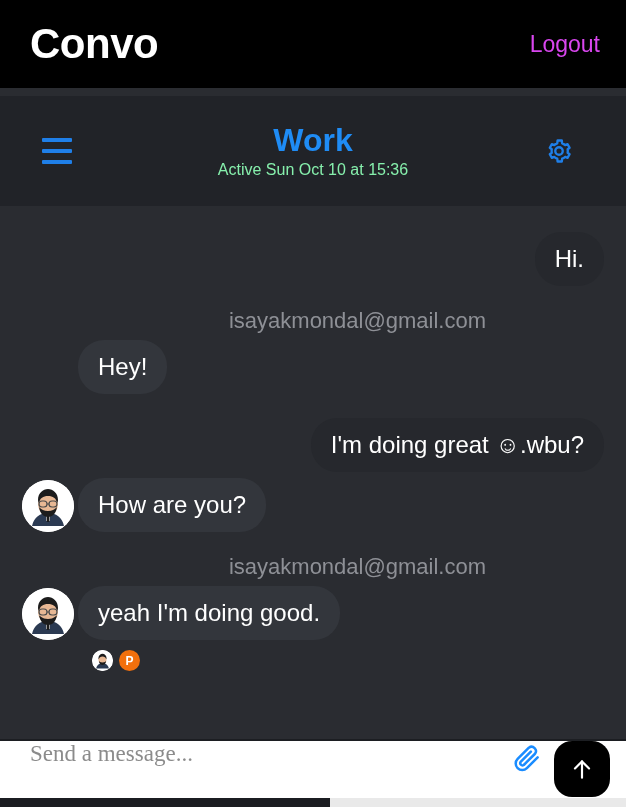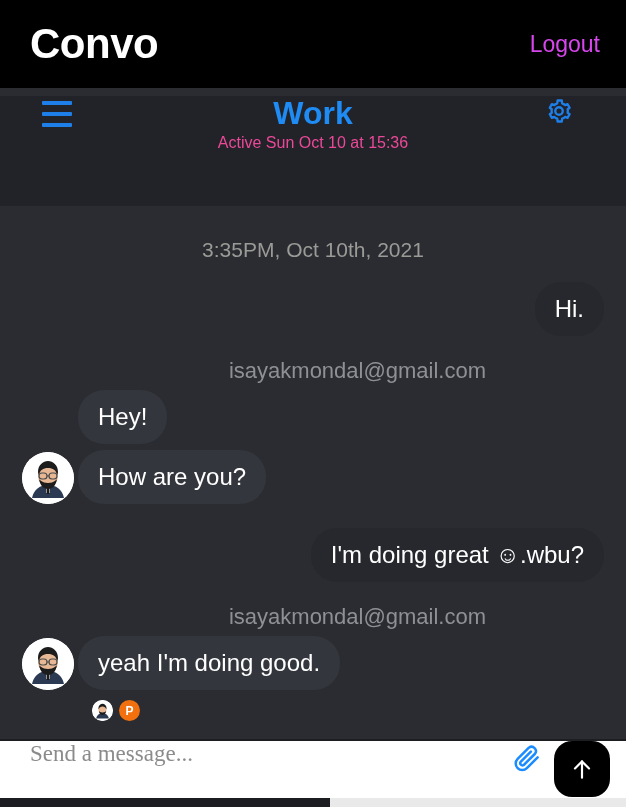--- a/index.html
+++ b/index.html
@@ -44,21 +44,21 @@
     font-size: 23px;
     line-height: 1;
     cursor: pointer;
   }
 
   
   .convo-header {
     height: 110px;
     background: #212328;
     display: flex;
-    align-items: flex-start;
+    align-items: center;
     padding: 0 22px 0 20px;
     flex: 0 0 auto;
     position: relative;
   }
   .hamburger {
     width: 36px;
     height: 36px;
     display: flex;
     flex-direction: column;
     justify-content: center;
@@ -79,21 +79,21 @@
     text-align: center;
     pointer-events: none;
   }
   .convo-title {
     color: #1f8cf5;
     font-size: 32px;
     font-weight: bold;
     line-height: 1.1;
   }
   .convo-status {
-    color: #ec4899;
+    color: #86efac;
     font-size: 16px;
     margin-top: 2px;
     line-height: 1.2;
   }
   .gear-btn {
     margin-left: auto;
     margin-right: 30px;
     width: 30px;
     height: 30px;
     cursor: pointer;
@@ -268,54 +268,53 @@
     <div class="gear-btn">
       <svg viewBox="0 0 24 24" width="28" height="28" fill="none" stroke="#1f7fe8" stroke-width="2">
         <circle cx="12" cy="12" r="3.2"></circle>
         <path d="M19.4 13.5a7.8 7.8 0 0 0 0-3l1.7-1.3-1.8-3.1-2 .8a7.7 7.7 0 0 0-2.6-1.5L14.4 3h-3.6l-.3 2.4a7.7 7.7 0 0 0-2.6 1.5l-2-.8-1.8 3.1 1.7 1.3a7.8 7.8 0 0 0 0 3L4.1 14.8l1.8 3.1 2-.8a7.7 7.7 0 0 0 2.6 1.5l.3 2.4h3.6l.3-2.4a7.7 7.7 0 0 0 2.6-1.5l2 .8 1.8-3.1z" stroke-linejoin="round"></path>
       </svg>
     </div>
   </div>
 
   <div class="messages">
 
-    <div class="day-stamp">3:35PM, Oct 10th, 2021</div>
 
     <div class="row out">
       <div class="bubble out">Hi.</div>
     </div>
 
     <div class="sender-label">isayakmondal@gmail.com</div>
     <div class="row in">
       <div class="avatar-slot"></div>
       <div class="bubble in">Hey!</div>
+    </div>
+
+    <div class="row out" style="margin-top:18px;">
+      <div class="bubble out">I'm doing great ☺.wbu?</div>
     </div>
 
     <div class="row in">
       <div class="avatar-slot">
         <div class="avatar">
           <svg viewBox="0 0 52 52">
             <circle cx="26" cy="26" r="26" fill="#ffffff"></circle>
             <path d="M10 46c2-9 8-13 16-13s14 4 16 13z" fill="#2b3a52"></path>
             <path d="M24 32h4v9h-4z" fill="#f0f0f0"></path>
             <rect x="24.6" y="34" width="2.8" height="8" rx="1.2" fill="#1a1a1a"></rect>
             <ellipse cx="26" cy="24" rx="10" ry="11.5" fill="#e8b894"></ellipse>
             <path d="M16 20c0-7 5-11 10-11s10 4 10 11c0 2-1 3-1 3-1-5-4-7-9-7s-8 2-9 7c0 0-1-1-1-3z" fill="#1c1c1c"></path>
             <path d="M17 27c1 6 4 10 9 10s8-4 9-10c0 0-3 4-9 4s-9-4-9-4z" fill="#1c1c1c"></path>
             <rect x="17" y="21" width="8" height="6" rx="3" fill="none" stroke="#4a4a4a" stroke-width="1.2"></rect>
             <rect x="27" y="21" width="8" height="6" rx="3" fill="none" stroke="#4a4a4a" stroke-width="1.2"></rect>
             <path d="M25 24h2" stroke="#4a4a4a" stroke-width="1.2"></path>
           </svg>
         </div>
       </div>
       <div class="bubble in">How are you?</div>
-    </div>
-
-    <div class="row out" style="margin-top:18px;">
-      <div class="bubble out">I'm doing great ☺.wbu?</div>
     </div>
 
     <div class="sender-label">isayakmondal@gmail.com</div>
     <div class="row in">
       <div class="avatar-slot">
         <div class="avatar">
           <svg viewBox="0 0 52 52">
             <circle cx="26" cy="26" r="26" fill="#ffffff"></circle>
             <path d="M10 46c2-9 8-13 16-13s14 4 16 13z" fill="#2b3a52"></path>
             <path d="M24 32h4v9h-4z" fill="#f0f0f0"></path>

